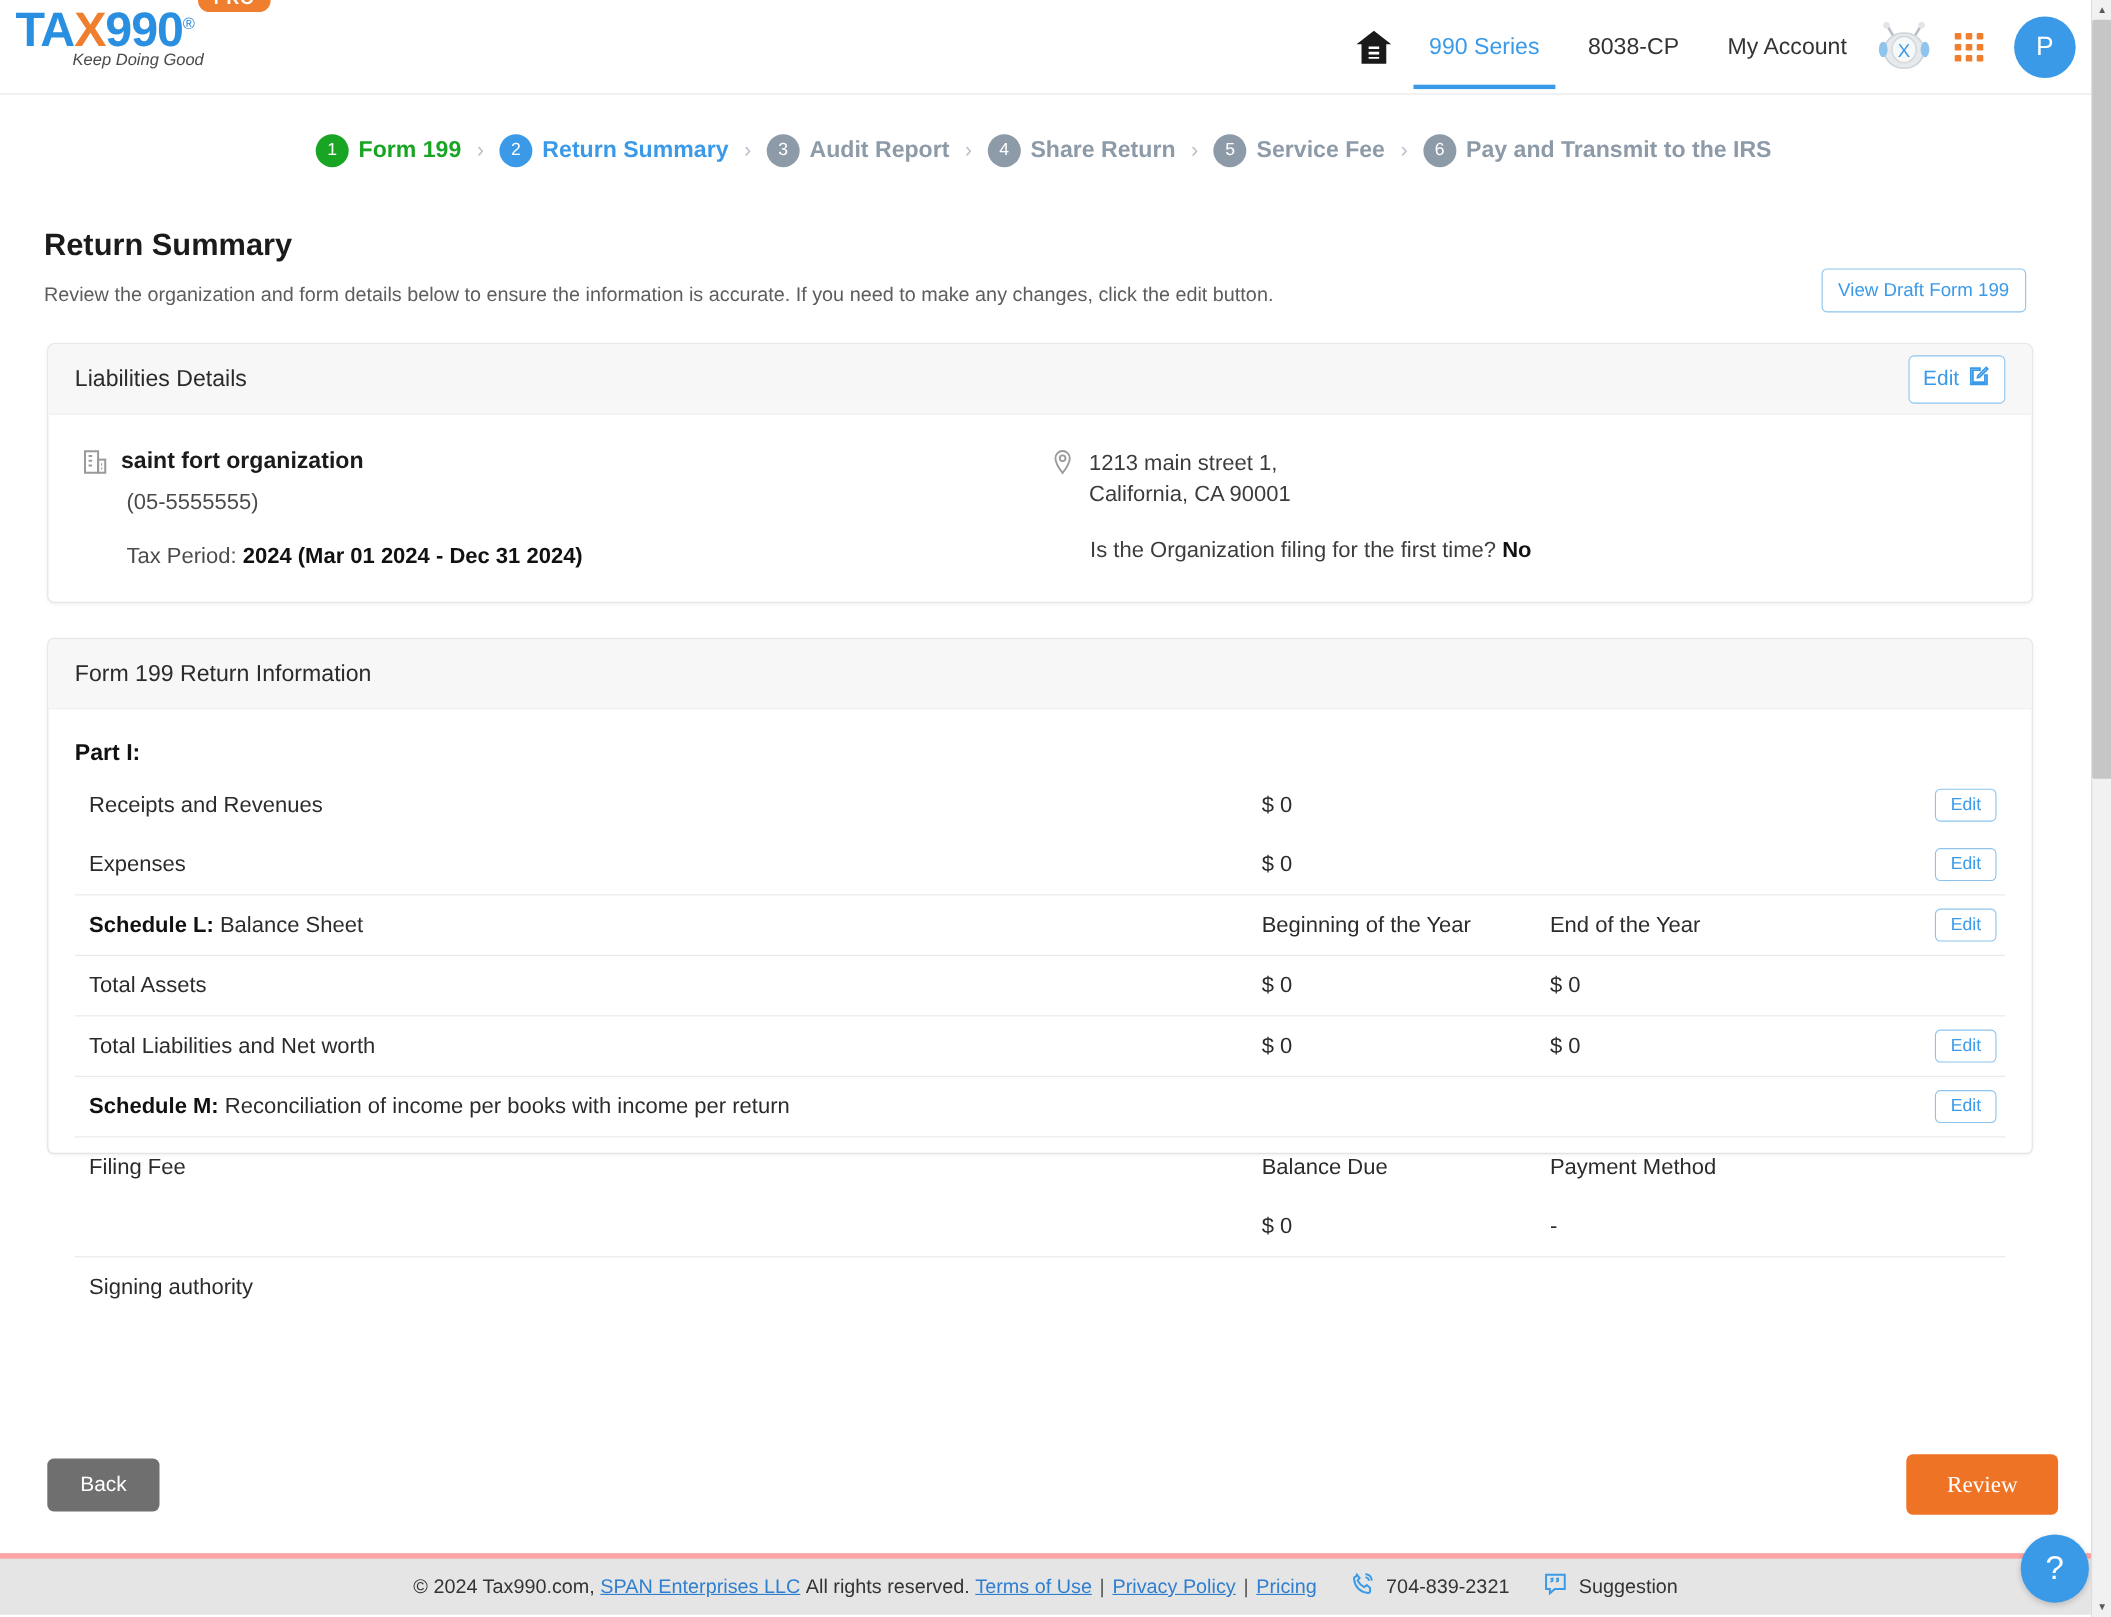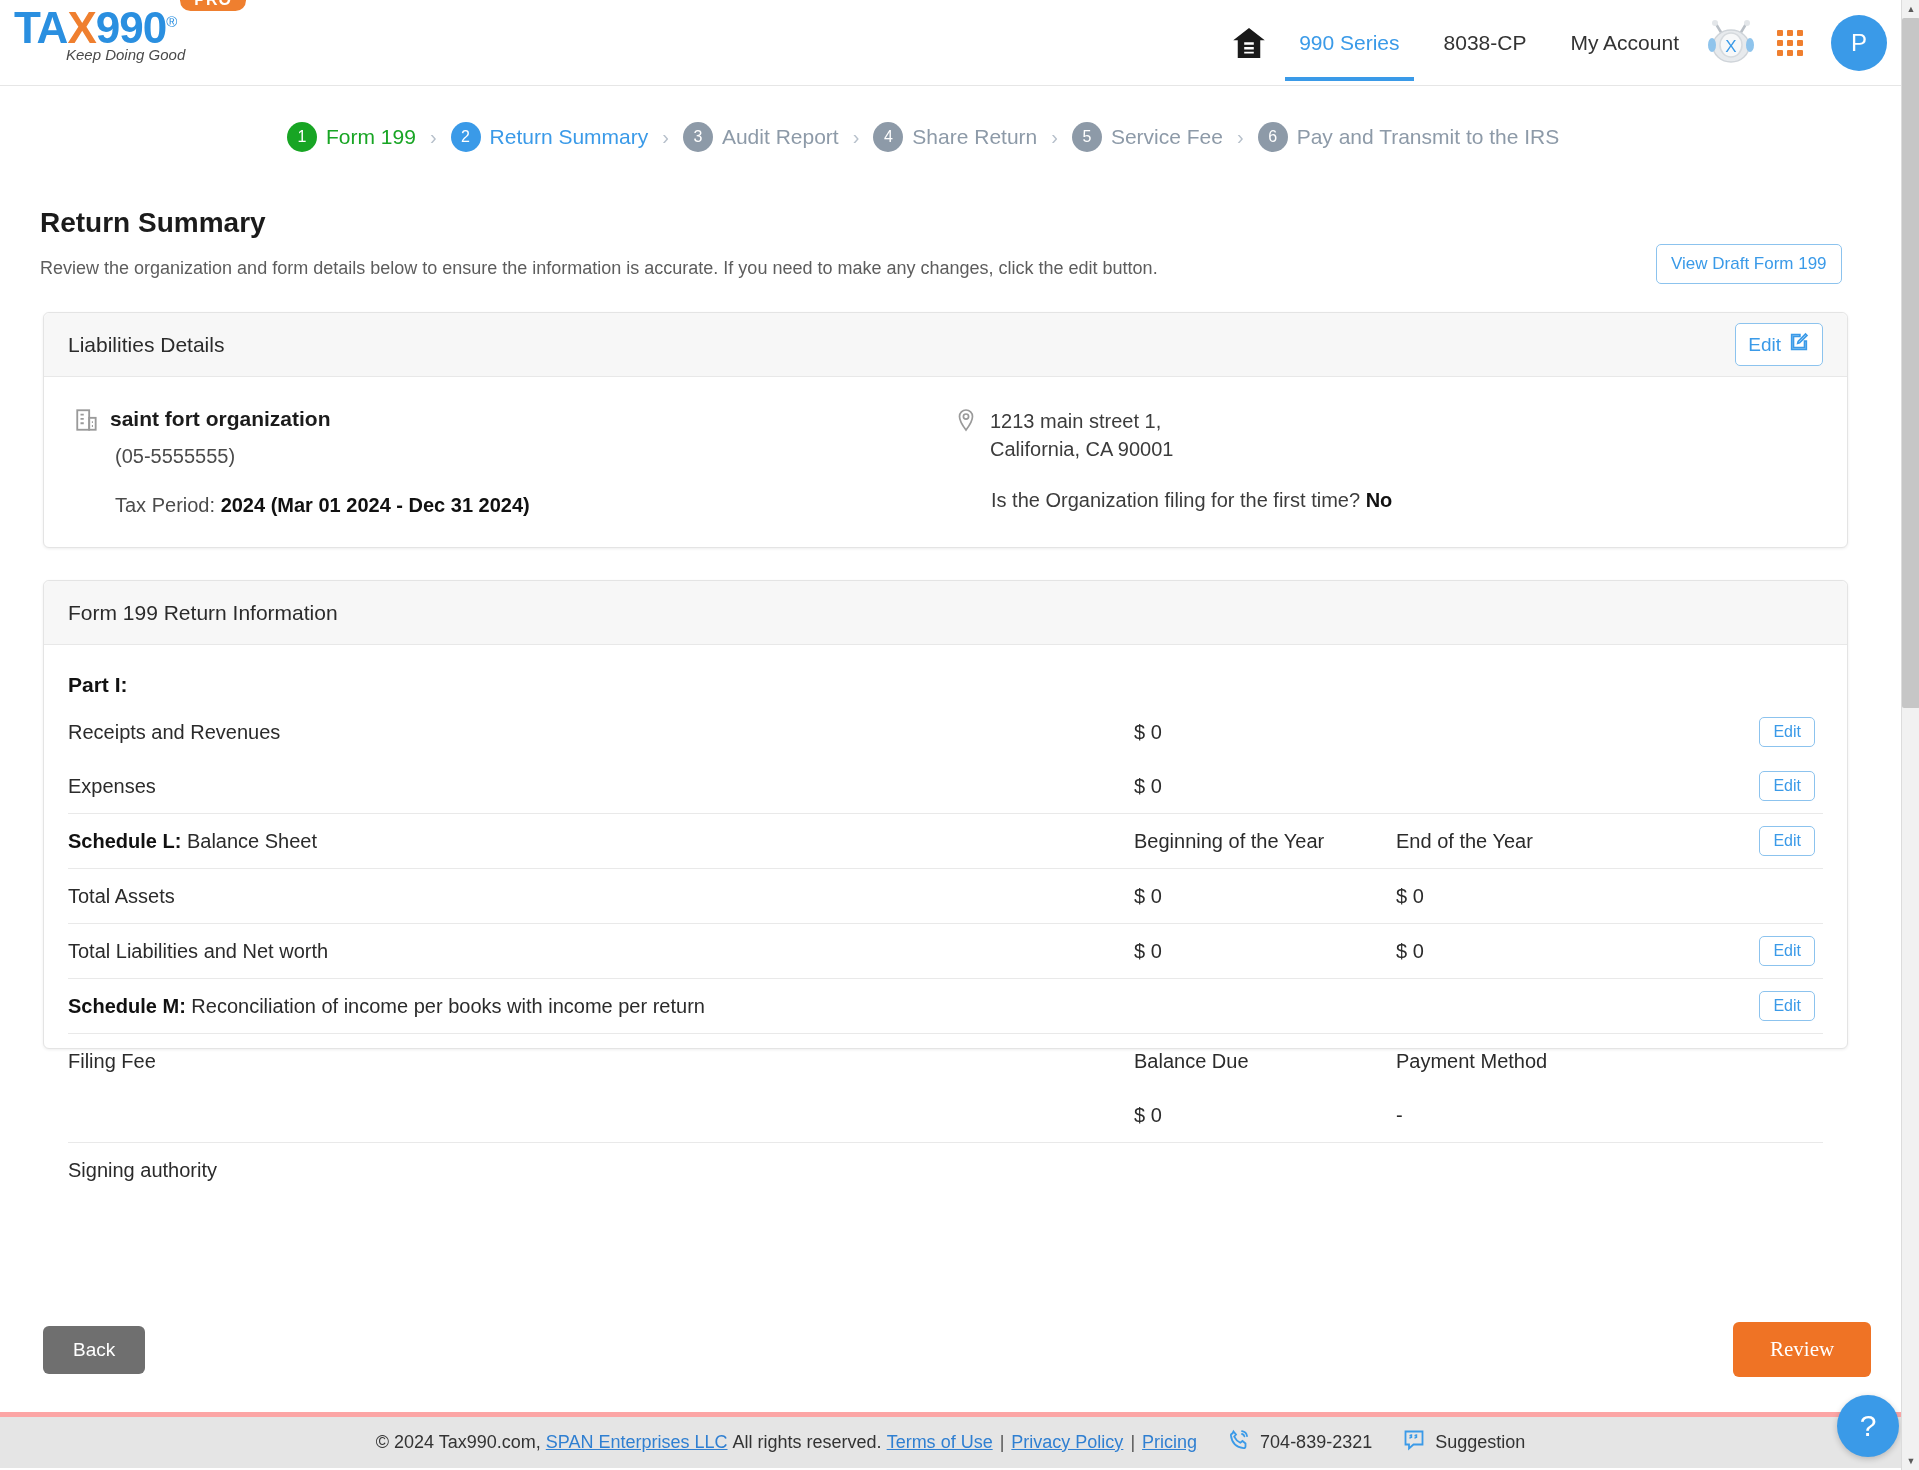--- a/index.html
+++ b/index.html
@@ -61,21 +61,21 @@
   
   .stepper { position:absolute; top:122px; left:287px; display:flex; align-items:center; gap:0; }
   .step { display:flex; align-items:center; gap:9px; }
   .step-num {
     width:30px; height:30px; border-radius:50%; color:#fff; font-size:16px;
     display:flex; align-items:center; justify-content:center; flex:none;
   }
   .step-num.done { background:#18a524; }
   .step-num.current { background:#3a9ae8; }
   .step-num.todo { background:#8d9aa8; }
-  .step-label { font-size:21px; white-space:nowrap; }
+  .step-label { font-size:21px; white-space:nowrap;font-weight:bold; }
   .step-label.done { color:#18a524; }
   .step-label.current { color:#3a9ae8; }
   .step-label.todo { color:#8d9aa8; }
   .step-sep { color:#b7c0cb; font-size:20px; margin:0 14px; }
 
   
   .title { position:absolute; top:207px; left:40px; font-size:28px; font-weight:bold; color:#1b1b1b; }
   .subtitle { position:absolute; top:258px; left:40px; font-size:18px; color:#5d5d5d; }
   .view-draft {
     position:absolute; top:244px; right:500px; right:auto; left:1656px;
@@ -112,21 +112,21 @@
   .org-tax b { color:#111; }
   .addr-row { display:flex; align-items:flex-start; gap:12px; }
   .addr-lines { font-size:20px; color:#3c3c3c; line-height:1.42; }
   .org-first { font-size:20px; color:#3c3c3c; margin-left:37px; margin-top:25px; }
   .org-first b { color:#111; }
 
   
   #form-card { top:580px; height:469px; }
   .form-body { padding:0 0 0 0; }
   .frow { display:flex; align-items:center; padding:0 24px 0 24px; min-height:54px; }
-  .frow .c-label { flex:none; width:1066px; font-size:20px; color:#2b2b2b; }
+  .frow .c-label { flex:none; width:1066px; font-size:20px; color:#2b2b2b;margin-left:13px; }
   .frow .c-a { flex:none; width:262px; font-size:20px; color:#2b2b2b; }
   .frow .c-b { flex:none; width:300px; font-size:20px; color:#2b2b2b; }
   .frow .c-edit { flex:1; display:flex; justify-content:flex-end; padding-right:8px;}
   .bold-lbl { font-weight:bold; color:#111; }
   .edit-sm {
     border:1px solid #8cc3ee; border-radius:5px; background:#fff; color:#3a9ae8;
     font-size:16px; padding:5px 13px; cursor:pointer; font-family:inherit;
   }
   .divider { height:1px; background:#e9e9e9; margin:0 24px; }
 

